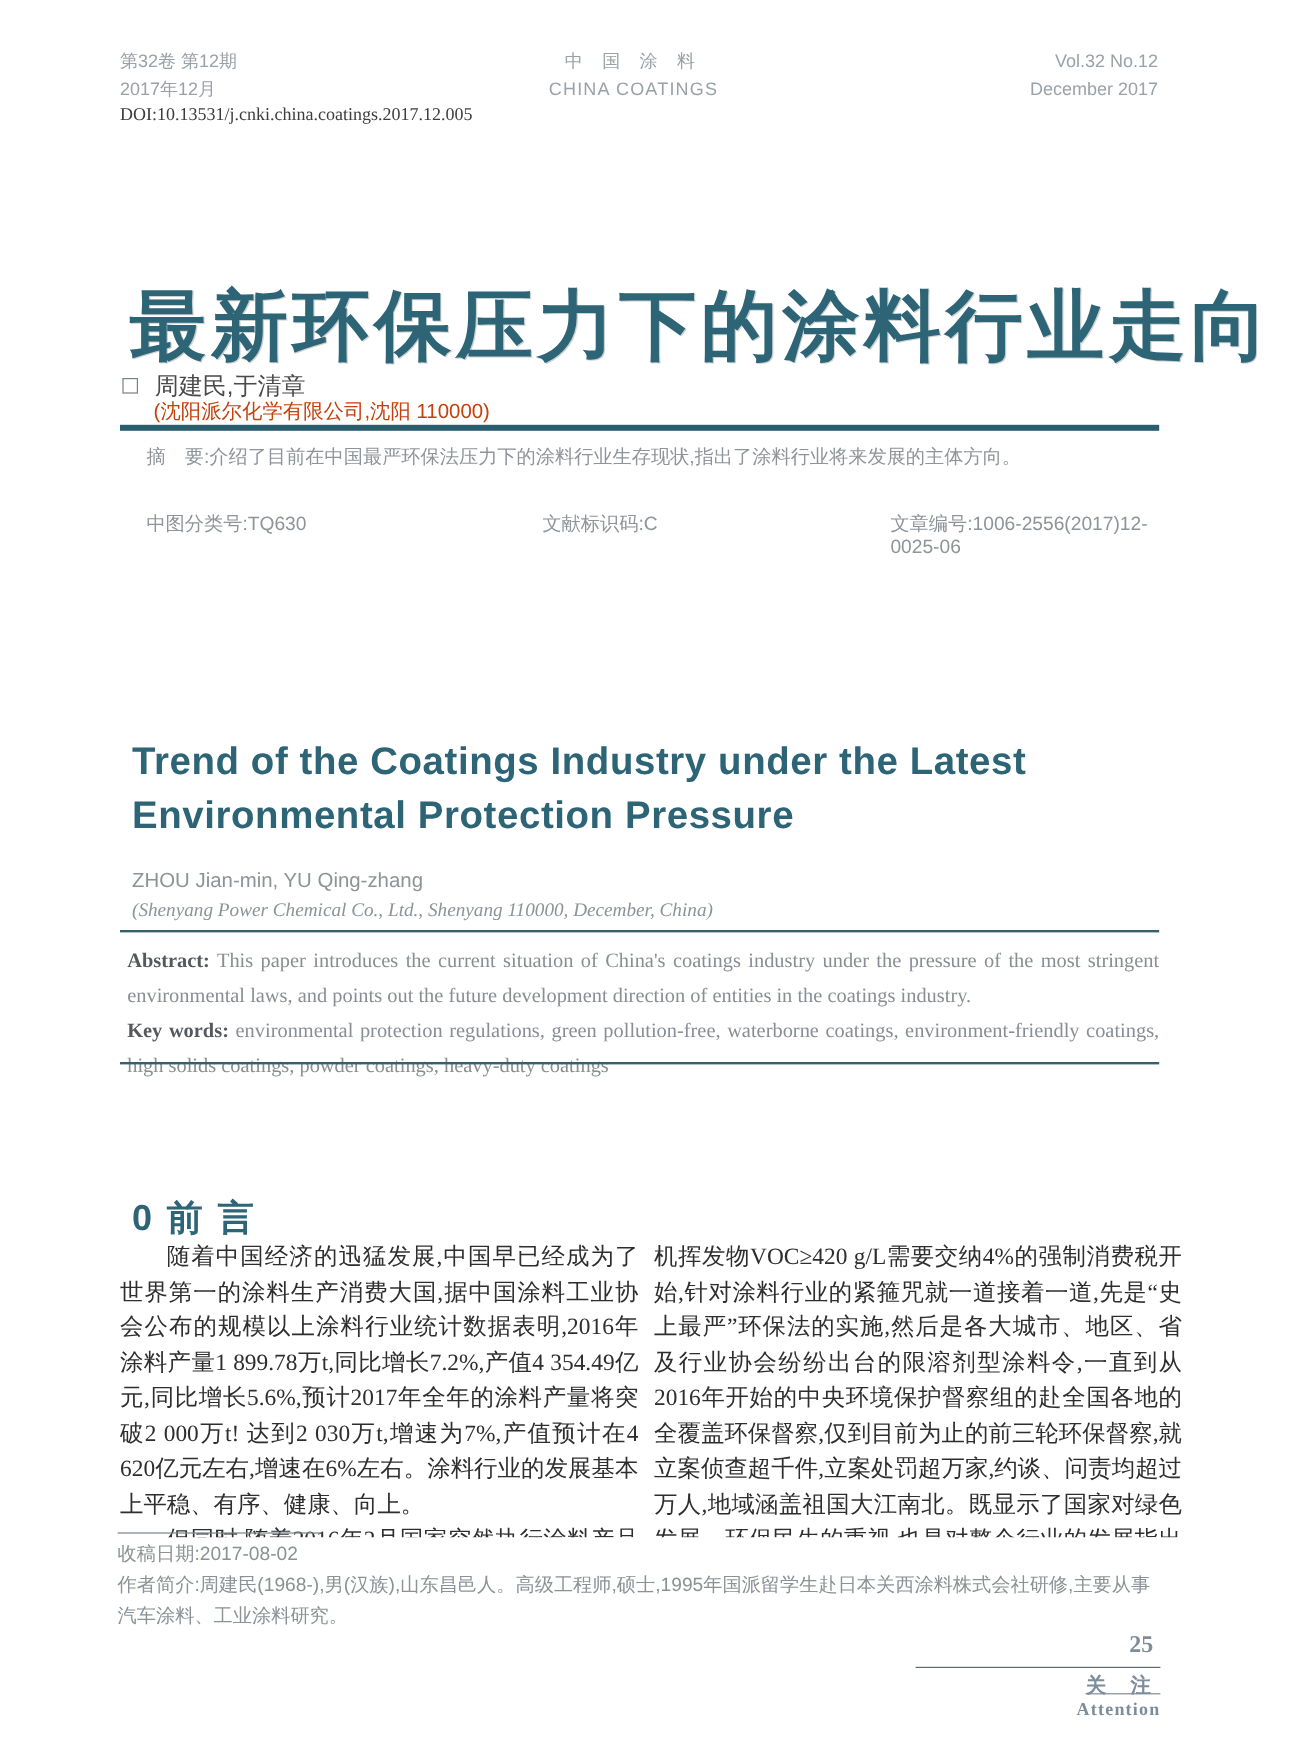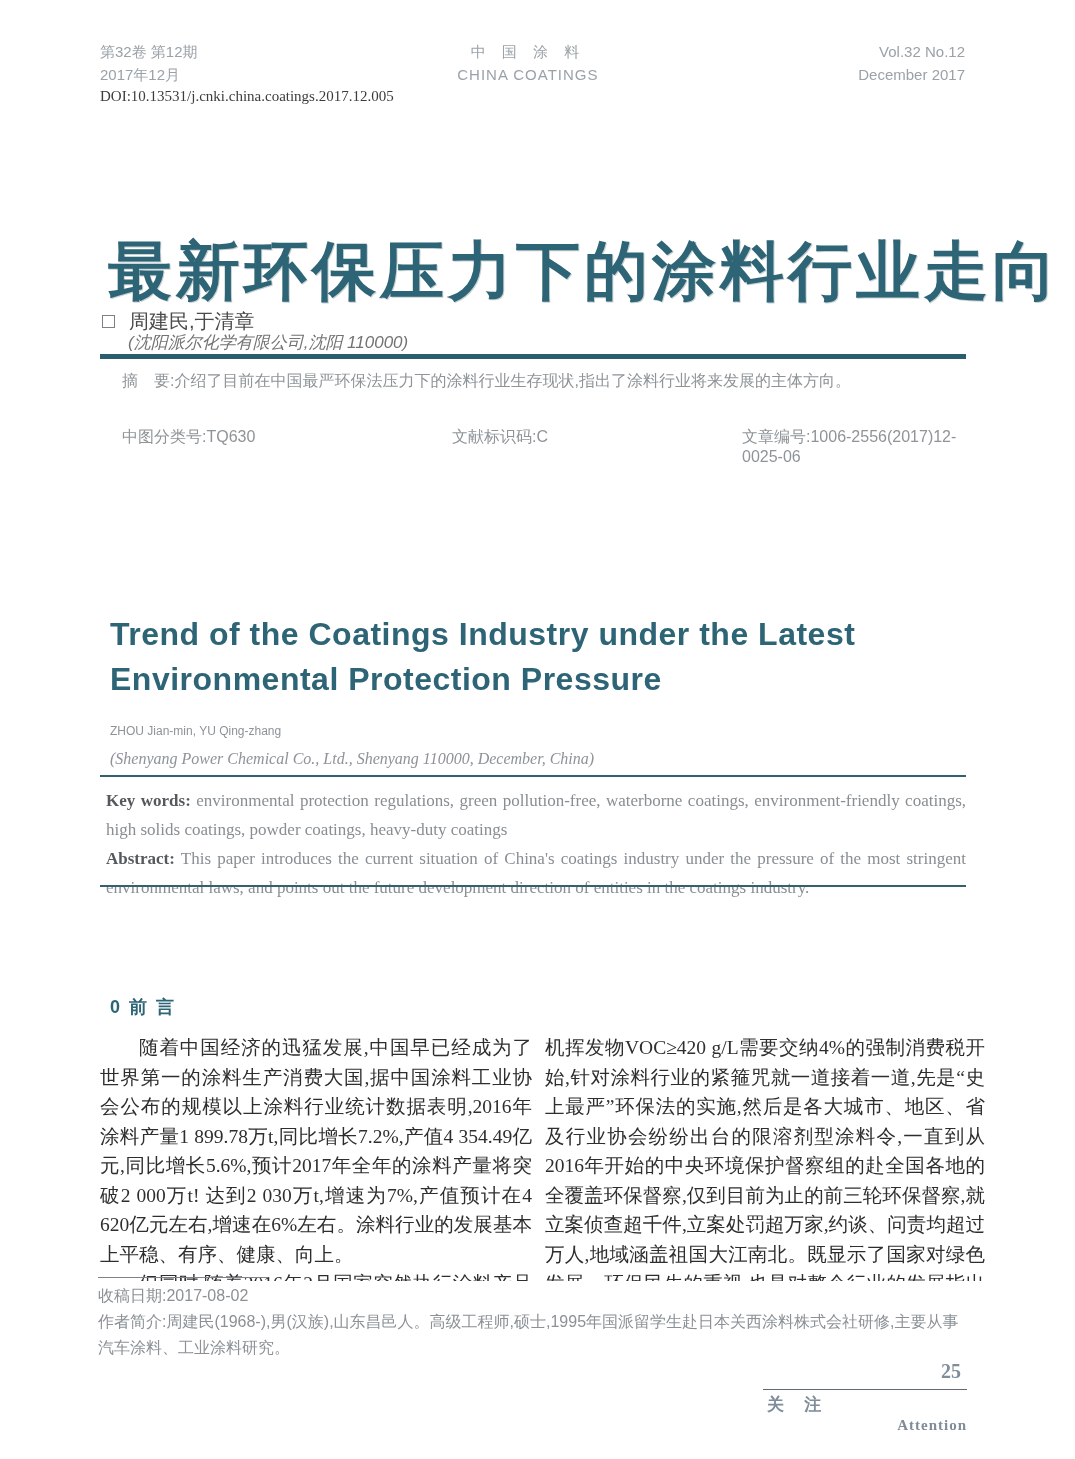--- a/index.html
+++ b/index.html
@@ -36,21 +36,21 @@
   .authors-cn{
     position:absolute;left:102px;top:308px;
     font-size:20px;color:#4a4a4a;display:flex;align-items:center;
   }
   .author-square{
     display:inline-block;width:11px;height:11px;
     border:1px solid #7a8187;margin-right:14px;
   }
   .affil-cn{
     position:absolute;left:128px;top:331px;
-    font-size:17px;color:#737373;font-style:italic;
+    font-size:17px;color:#c2410c;
   }
   .teal-bar{
     position:absolute;left:100px;top:354px;width:866px;height:5px;
     background:#2b5e6d;
   }
   
   .abstract-cn{
     position:absolute;left:122px;top:371px;width:840px;
     font-size:16px;color:#8e9498;margin:0;
   }
@@ -66,21 +66,21 @@
   .meta-doc{width:290px;}
   .meta-id{flex:1;}
   
   .title-en{
     position:absolute;left:110px;top:612px;margin:0;width:820px;
     font-size:32px;line-height:45px;font-weight:bold;
     color:#2e6576;letter-spacing:0.5px;
   }
   .authors-en{
     position:absolute;left:110px;top:724px;
-    font-size:12px;color:#8d9398;
+    font-size:17px;color:#8d9398;
   }
   .affil-en{
     position:absolute;left:110px;top:750px;
     font-family:"Liberation Serif", serif;font-style:italic;
     font-size:16px;color:#8d9398;
   }
   .rule{position:absolute;left:100px;width:866px;height:2px;background:#35606e;}
   .rule-top{top:775px;}
   .rule-bottom{top:885px;}
   
@@ -88,21 +88,21 @@
     position:absolute;left:106px;top:786px;width:860px;
     font-family:"Liberation Serif", serif;
     font-size:17px;line-height:29px;color:#888e93;
     text-align:justify;
   }
   .abstract-en p{margin:0;}
   .abstract-en b{color:#55595d;}
   
   .section-heading{
     position:absolute;left:110px;top:995px;margin:0;
-    font-size:18px;font-weight:bold;color:#2e6576;letter-spacing:2px;
+    font-size:30px;font-weight:bold;color:#2e6576;letter-spacing:2px;
   }
   .columns{position:absolute;left:0;top:1033px;width:1075px;height:248px;}
   .col{
     position:absolute;top:0;
     font-family:"Liberation Serif", serif;
     font-size:19.5px;line-height:29.5px;color:#2e2e2e;
     text-align:justify;
   }
   .col p{margin:0;}
   .col p.indent{text-indent:2em;}
@@ -122,21 +122,21 @@
     position:absolute;left:936px;top:1360px;width:30px;
     font-family:"Liberation Serif", serif;font-weight:bold;
     font-size:20px;color:#7f8c99;text-align:center;
   }
   .footer-line{
     position:absolute;left:763px;top:1389px;width:204px;height:1px;background:#5f6a74;
   }
   .footer-cn{
     position:absolute;left:767px;top:1393px;width:200px;
     font-family:"Liberation Serif", serif;font-weight:bold;
-    font-size:17px;letter-spacing:8px;color:#7f8c99;text-align:left;
+    font-size:17px;letter-spacing:8px;color:#7f8c99;text-align:right;text-decoration:underline;
   }
   .footer-en{
     position:absolute;left:767px;top:1417px;width:200px;
     font-family:"Liberation Serif", serif;font-weight:bold;
     font-size:15px;letter-spacing:1px;color:#7f8c99;text-align:right;
   }
 </style>
 </head>
 <body>
 
@@ -177,22 +177,22 @@
   <h2 class="title-en">
     <span>Trend of the Coatings Industry under the Latest</span><br>
     <span>Environmental Protection Pressure</span>
   </h2>
   <div class="authors-en">ZHOU Jian-min, YU Qing-zhang</div>
   <div class="affil-en">(Shenyang Power Chemical Co., Ltd., Shenyang 110000, December, China)</div>
 
   <div class="rule rule-top"></div>
 
   <div class="abstract-en">
+    <p><b>Abstract:</b><span> This paper introduces the current situation of China's coatings industry under the pressure of the most stringent environmental laws, and points out the future development direction of entities in the coatings industry.</span></p>
     <p><b>Key words:</b><span> environmental protection regulations, green pollution-free, waterborne coatings, environment-friendly coatings, high solids coatings, powder coatings, heavy-duty coatings</span></p>
-    <p><b>Abstract:</b><span> This paper introduces the current situation of China's coatings industry under the pressure of the most stringent environmental laws, and points out the future development direction of entities in the coatings industry.</span></p>
   </div>
 
   <div class="rule rule-bottom"></div>
 
   <h3 class="section-heading">0  前  言</h3>
   <div class="columns">
     <div class="col col-left">
       <p class="indent">随着中国经济的迅猛发展,中国早已经成为了世界第一的涂料生产消费大国,据中国涂料工业协会公布的规模以上涂料行业统计数据表明,2016年涂料产量1 899.78万t,同比增长7.2%,产值4 354.49亿元,同比增长5.6%,预计2017年全年的涂料产量将突破2 000万t! 达到2 030万t,增速为7%,产值预计在4 620亿元左右,增速在6%左右。涂料行业的发展基本上平稳、有序、健康、向上。</p>
       <p class="indent">但同时,随着2016年2月国家突然执行涂料产品有</p>
     </div>

